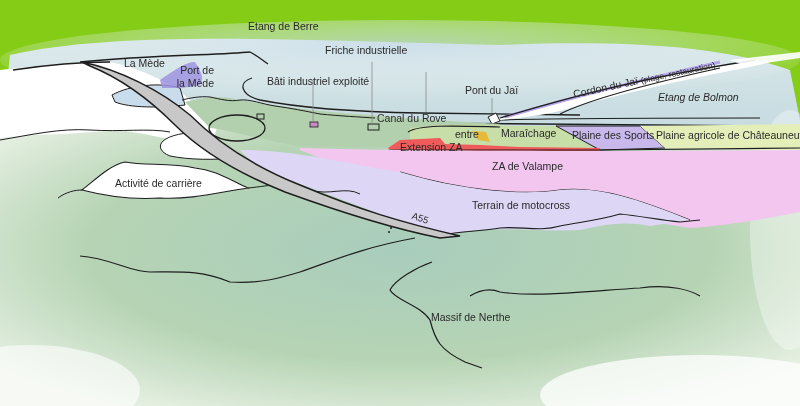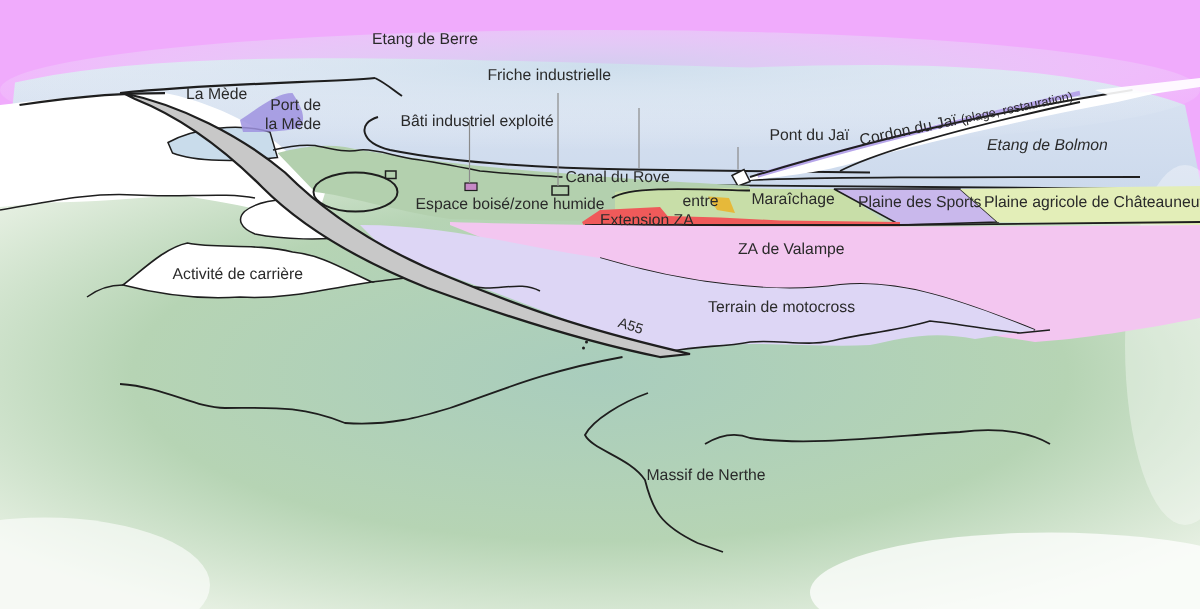--- a/index.html
+++ b/index.html
@@ -1,16 +1,16 @@
 <!DOCTYPE html>
 <html><head>
   <meta charset="utf-8">
   <style>
     html, body { margin: 0; padding: 0; background: #ffffff; }
-    .canvas { position: relative; width: 800px; height: 406px; overflow: hidden; background: #f0abfc; }
+    .canvas { position: relative; width: 800px; height: 406px; overflow: hidden; background: #84cc16; }
     svg.scene { position: absolute; left: 0; top: 0; width: 800px; height: 406px; }
     .lbl { position: absolute; font-family: "Liberation Sans", "DejaVu Sans", sans-serif; font-size: 10.5px; color: #2a2a2a; white-space: nowrap; line-height: 12px; }
     .lbl.multi { white-space: normal; line-height: 13px; }
   </style>
 </head>
 <body>
 
 <div class="canvas">
   <svg class="scene" viewBox="0 0 800 406" xmlns="http://www.w3.org/2000/svg">
     <defs>
@@ -101,28 +101,27 @@
     <path d="M80,256 C110,258 130,272 150,272 C180,272 200,270 230,282 C260,284 280,278 300,272" stroke="#1e1e1e" stroke-width="1.2" fill="none"></path>
     <path d="M432,262 C415,268 395,280 390,290 C395,300 420,305 430,320 C435,340 440,350 465,362 L482,368" stroke="#1e1e1e" stroke-width="1.2" fill="none"></path>
     <path d="M470,296 C480,290 490,288 500,292 C540,298 600,290 640,288 C670,284 690,290 700,296" stroke="#1e1e1e" stroke-width="1.2" fill="none"></path>
   </svg>
 
   <div class="lbl" style="left:248px;top:20px;">Etang de Berre</div>
   <div class="lbl" style="left:325px;top:44px;">Friche industrielle</div>
   <div class="lbl" style="left:124px;top:57px;text-align:center;">La Mède</div>
   <div class="lbl multi" style="left:172px;top:64px;width:42px;line-height:13px;text-align:right;">Port de la Mède</div>
   <div class="lbl" style="left:267px;top:75px;">Bâti industriel exploité</div>
-  <div class="lbl" style="left:465px;top:84px;margin-left:48px;">Pont du Jaï</div>
+  <div class="lbl" style="left:465px;top:84px;">Pont du Jaï</div>
   <div class="lbl" style="left:572px;top:88px;transform:rotate(-12deg);transform-origin:left top;">
     <span>Cordon du Jaï</span>
     <span class="small" style="font-size:8.5px;">(plage, restauration)</span>
   </div>
   <div class="lbl" style="left:658px;top:91px;font-style:italic;">Etang de Bolmon</div>
   <div class="lbl" style="left:377px;top:112px;">Canal du Rove</div>
-  <div class="lbl" style="left:277px;top:130px;">Espace boisé/zone humide</div>
   <div class="lbl" style="left:455px;top:128px;">entre</div>
   <div class="lbl" style="left:501px;top:127px;">Maraîchage</div>
   <div class="lbl" style="left:572px;top:129px;">Plaine des Sports</div>
   <div class="lbl" style="left:656px;top:129px;">Plaine agricole de Châteauneuf</div>
   <div class="lbl" style="left:400px;top:141px;">Extension  ZA</div>
   <div class="lbl" style="left:492px;top:160px;">ZA de Valampe</div>
   <div class="lbl" style="left:115px;top:177px;">Activité de carrière</div>
   <div class="lbl" style="left:459px;top:199px;margin-left:13px;">Terrain de motocross</div>
   <div class="lbl" style="left:414px;top:210px;transform:rotate(18deg);transform-origin:left top;font-size:9.5px;">A55</div>
   <div class="lbl" style="left:383px;top:311px;padding-left:48px;">Massif de Nerthe</div>

